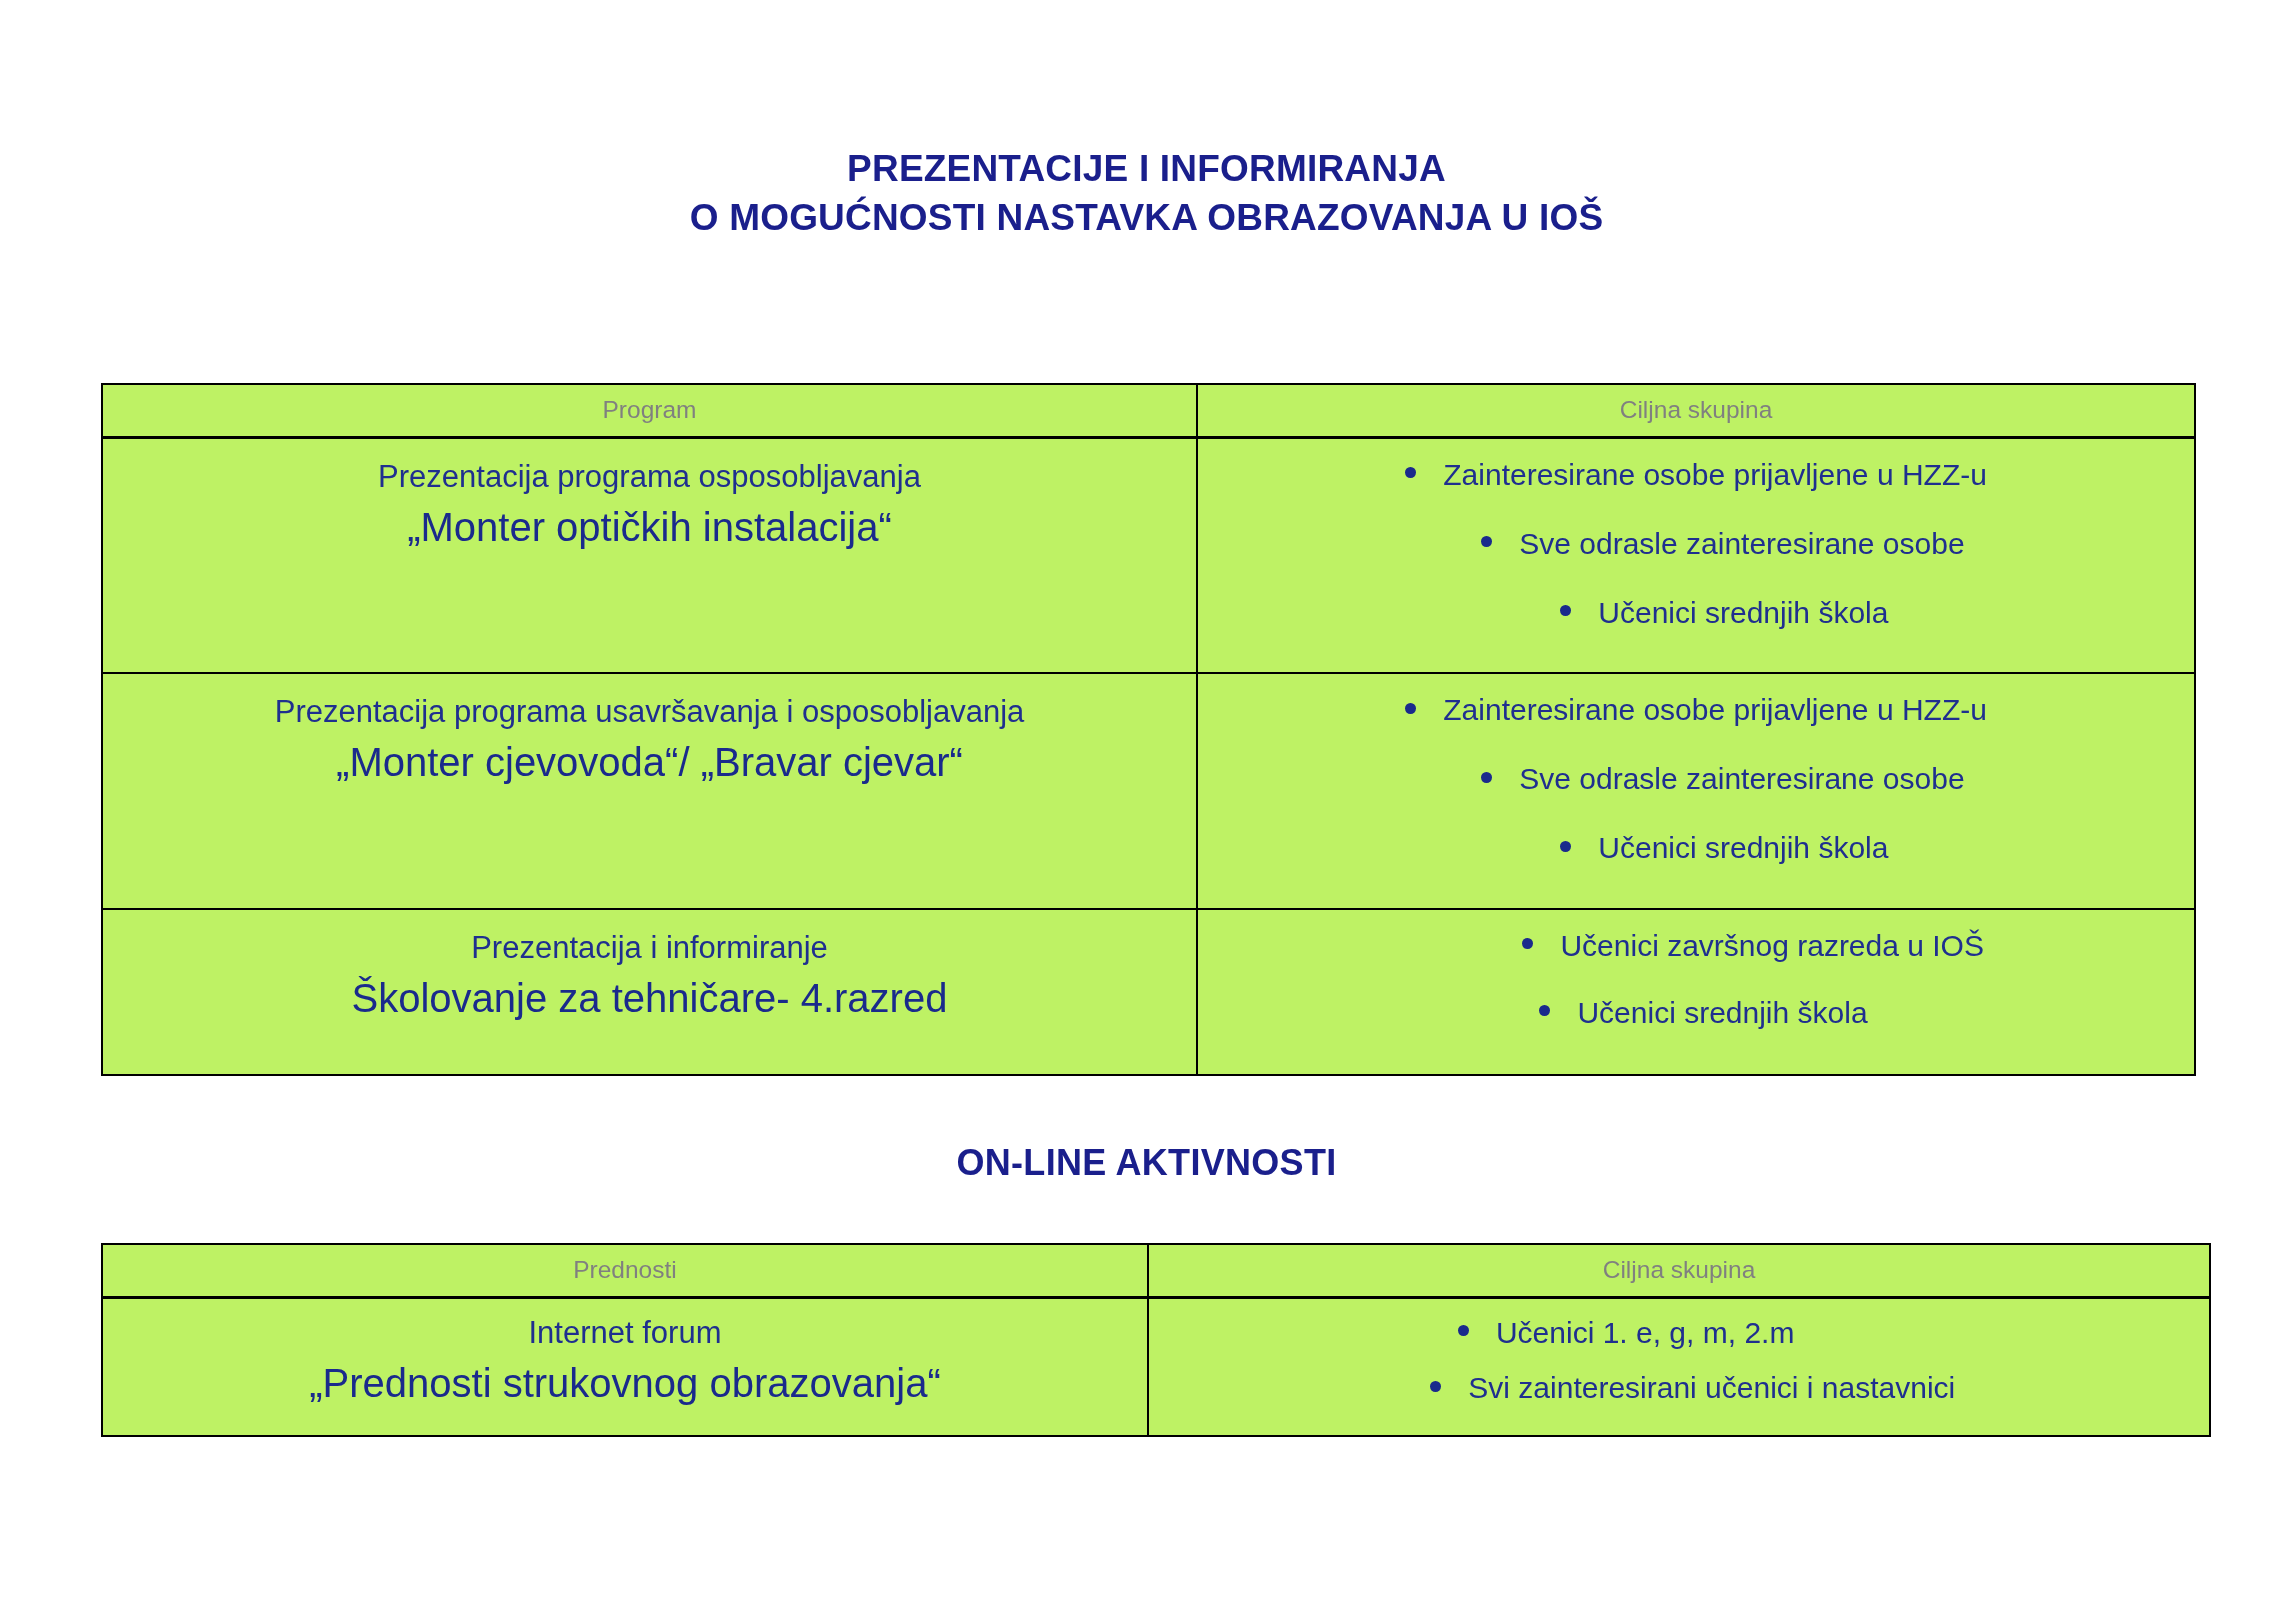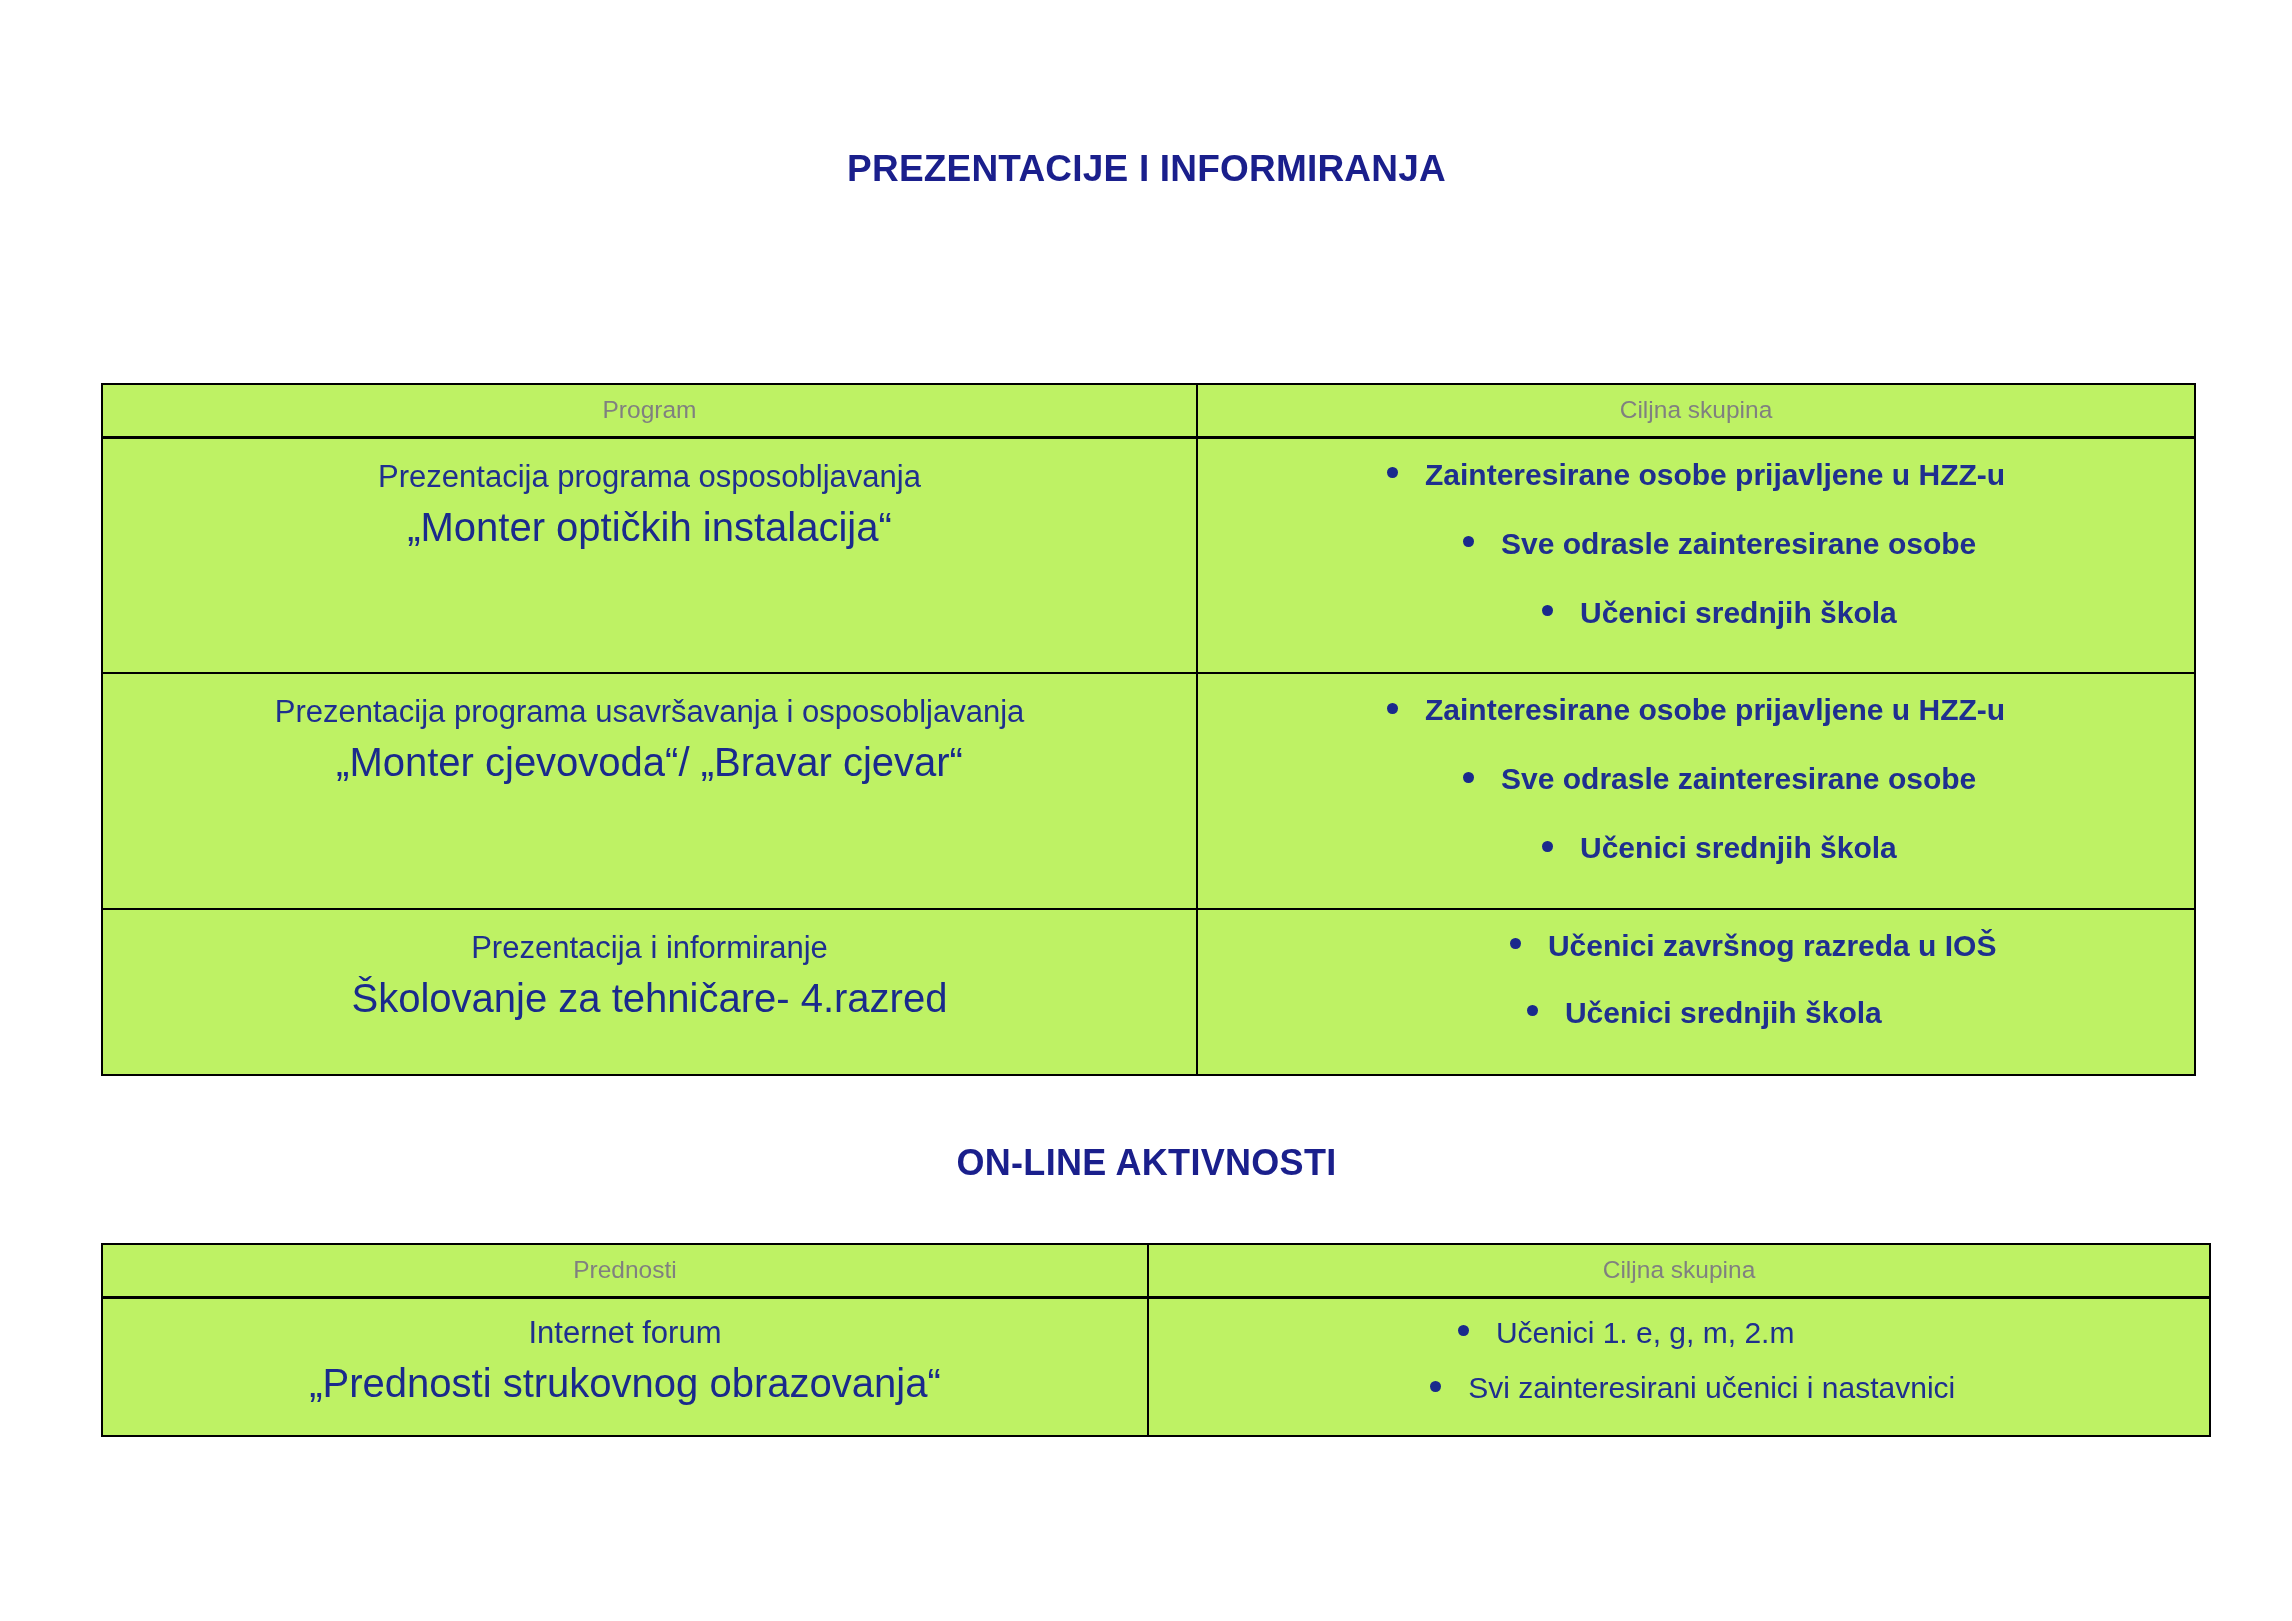--- a/index.html
+++ b/index.html
@@ -81,21 +81,20 @@
     width: 2093px;
   }
   #table-programs .col-left  { width: 1095px; }
   #table-programs .col-right { width: 998px; }
   #table-programs .body-cell-left {
     padding: 15.7px 9.8px 9.8px 9.8px;
     text-align: center;
   }
   #table-programs .body-cell-right {
     padding: 13.7px 9.8px 9.8px 9.8px;
-    font-weight: bold;
   }
   #table-programs tr.row-1 .body-cell-left,
   #table-programs tr.row-1 .body-cell-right { height: 208px; }
   #table-programs tr.row-2 .body-cell-left,
   #table-programs tr.row-2 .body-cell-right { height: 208px; }
   #table-programs tr.row-3 .body-cell-left,
   #table-programs tr.row-3 .body-cell-right { height: 139px; }
 
   
   #table-online {
@@ -170,20 +169,21 @@
   .ind-c { padding-left: 55px; }
   .ind-d { padding-left: 133px; }
 </style>
 </head>
 <body>
 
 <div class="page">
 
   <div class="doc-title">
     <span class="line">PREZENTACIJE I INFORMIRANJA</span>
+    <span class="line">O MOGUĆNOSTI NASTAVKA OBRAZOVANJA U IOŠ</span>
   </div>
 
   <table class="tbl" id="table-programs">
     <colgroup>
       <col class="col-left">
       <col class="col-right">
     </colgroup>
     <thead>
       <tr>
         <th class="hdr-cell">Program</th>

